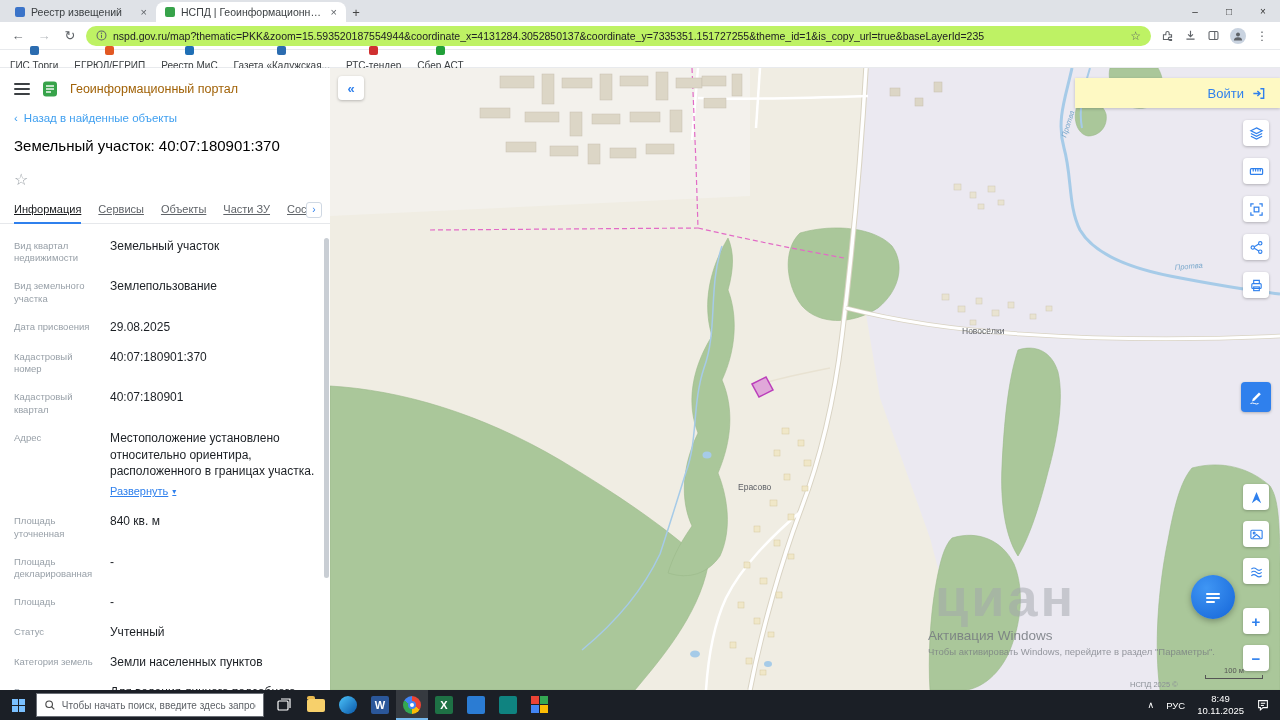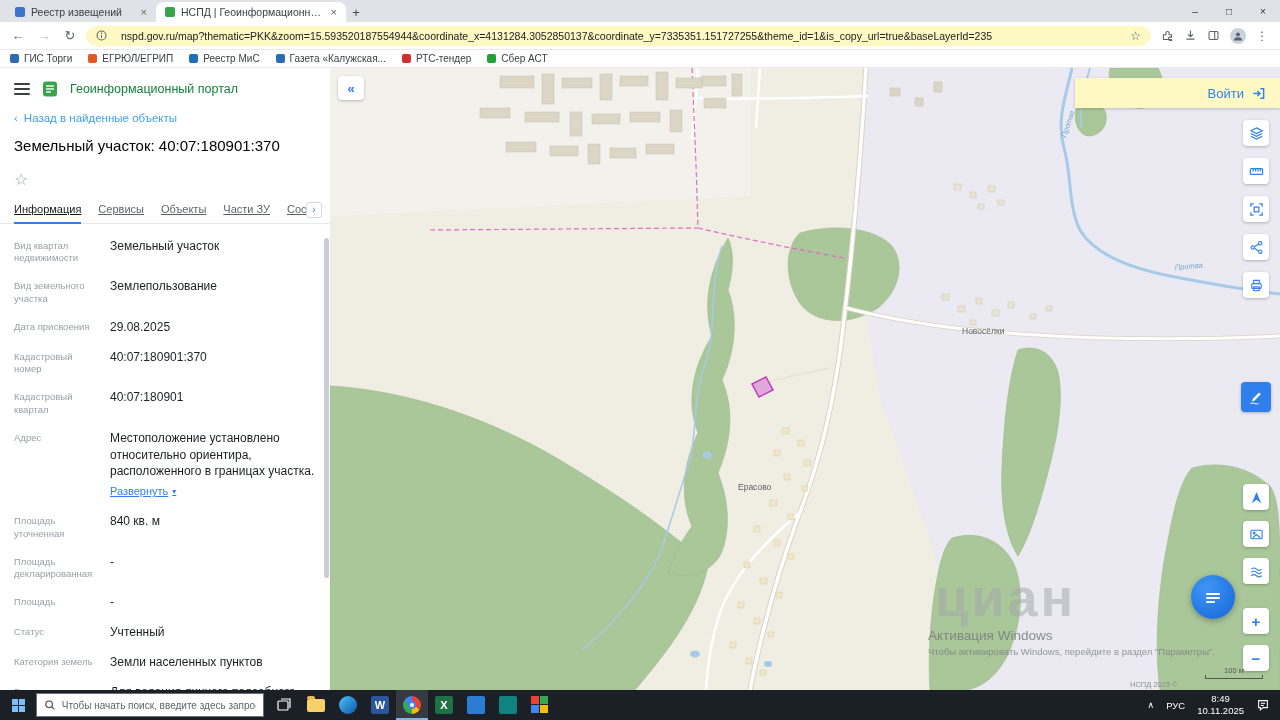--- a/index.html
+++ b/index.html
@@ -15,44 +15,44 @@
   .fav-green { background:#37a34a; border-radius:50%; }
   .tab .tlabel { white-space:nowrap; overflow:hidden; text-overflow:ellipsis; flex:1; }
   .tab .close { font-size:11px; color:#5f6368; }
   .newtab { width:20px; height:20px; display:flex; align-items:center; justify-content:center; color:#444; font-size:13px; }
   .wincontrols { margin-left:auto; display:flex; height:22px; }
   .wincontrols span { width:34px; display:flex; align-items:center; justify-content:center; font-size:10px; color:#333; }
 
   .navbar { position:absolute; top:22px; left:0; right:0; height:28px; background:#fff; display:flex; align-items:center; gap:6px; padding:0 8px; border-bottom:1px solid #e8eaed; }
   .navbtn { width:20px; height:20px; display:flex; align-items:center; justify-content:center; font-size:13px; color:#5f6368; }
   .navbtn.dim { color:#b8bcc0; }
-  .addressbar { flex:1; height:20px; background:#fef9c3; border-radius:10px; display:flex; align-items:center; gap:14px; padding:0 10px; min-width:0; }
+  .addressbar { flex:1; height:20px; background:#bef264; border-radius:10px; display:flex; align-items:center; gap:6px; padding:0 10px; min-width:0; }
   .addressbar .url { font-size:10.5px; color:#202124; white-space:nowrap; overflow:hidden; text-overflow:ellipsis; flex:1; }
   .addressbar .star { color:#5f6368; font-size:12px; }
   .chromeicons { display:flex; align-items:center; gap:10px; padding:0 4px; }
   .chromeicons svg { display:block; }
   .avatar { width:16px; height:16px; border-radius:50%; background:#c9d3e0; display:flex; align-items:center; justify-content:center; overflow:hidden; }
   .kebab { color:#5f6368; font-size:12px; }
 
   .bookmarksbar { position:absolute; top:50px; left:0; right:0; height:18px; background:#fff; border-bottom:1px solid #e8eaed; display:flex; align-items:center; gap:16px; padding:0 10px; font-size:10px; color:#3c4043; }
-  .bm { display:flex; align-items:center; gap:5px; white-space:nowrap; }
+  .bm { display:flex; align-items:center; gap:5px; white-space:nowrap;flex-direction:column; }
   .bm i { width:9px; height:9px; display:inline-block; border-radius:2px; }
   .bm-gis { background:#2b6cb0; }
   .bm-egrul { background:#e25822; border-radius:50%; }
   .bm-mis { background:#1f6fb5; }
   .bm-gazeta { background:#2b6cb0; }
   .bm-rts { background:#d03030; }
   .bm-sber { background:#21a038; border-radius:50%; }
 
   
   .sidebar { position:absolute; top:68px; left:0; width:330px; height:622px; background:#fff; overflow:hidden; }
   .pheader { display:flex; align-items:center; gap:11px; padding:12px 14px 10px 14px; }
   .burger { width:16px; display:flex; flex-direction:column; gap:3px; }
   .burger b { height:2px; background:#3c4043; border-radius:1px; }
-  .ptitle { font-size:12.5px; color:#15803d; }
+  .ptitle { font-size:12.5px; color:#a16207; }
   .backlink { display:flex; align-items:center; gap:6px; color:#41a0f0; font-size:11.5px; padding:4px 14px 2px 14px; }
   .h1 { font-size:15px; color:#000000; padding:10px 14px 0 14px; line-height:1.3; }
   .starrow { padding:14px 14px 6px 14px; }
   .starrow span { font-size:16px; color:#9aa0a6; }
   .ptabs { position:relative; display:flex; gap:17px; padding:8px 30px 0 14px; border-bottom:1px solid #e6e8eb; font-size:11px; color:#5f6368; }
   .ptab { padding-bottom:7px; white-space:nowrap;text-decoration:underline; }
   .ptab.active { color:#17191c; border-bottom:2px solid #2f80ed; margin-bottom:-1px; }
   .tabarrow { position:absolute; right:8px; bottom:5px; width:16px; height:16px; border:1px solid #cfd8e3; border-radius:3px; background:#fff; color:#2f80ed; font-size:10px; display:flex; align-items:center; justify-content:center; }
   .fields { padding:14px 12px 0 14px; }
   .frow { display:flex; margin-bottom:13px; }

